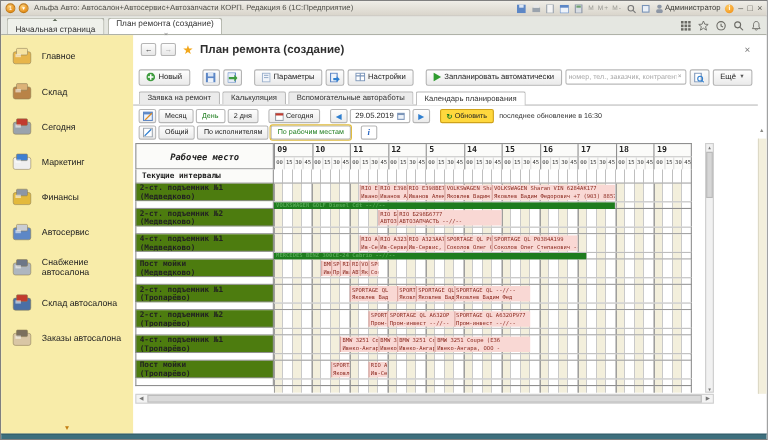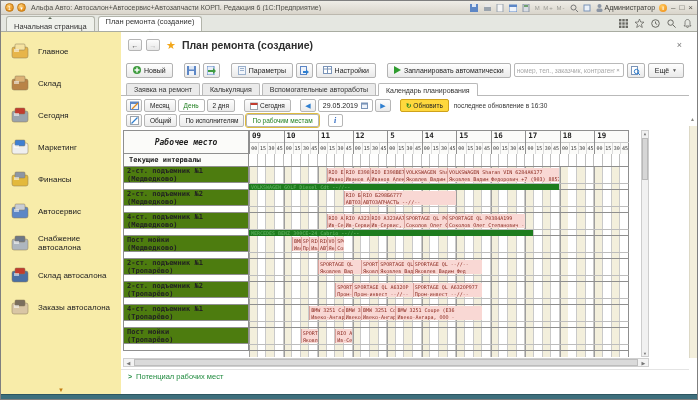--- a/index.html
+++ b/index.html
@@ -770,24 +770,20 @@
           <div class="ar" style="bottom:0;">▼</div>
         </div>
       </div>
 
       <div class="hscroll">
         <div class="ar">◀</div>
         <div class="thumb"></div>
         <div class="ar">▶</div>
       </div>
 
-      <div class="potential">
-        <span class="chev">&gt;</span>
-        <span>Потенциал рабочих мест</span>
-      </div>
 
 
     </div>
 
     <div class="right-strip">
       <div class="up">▲</div>
       <div class="pane"></div>
     </div>
   </div>
 

